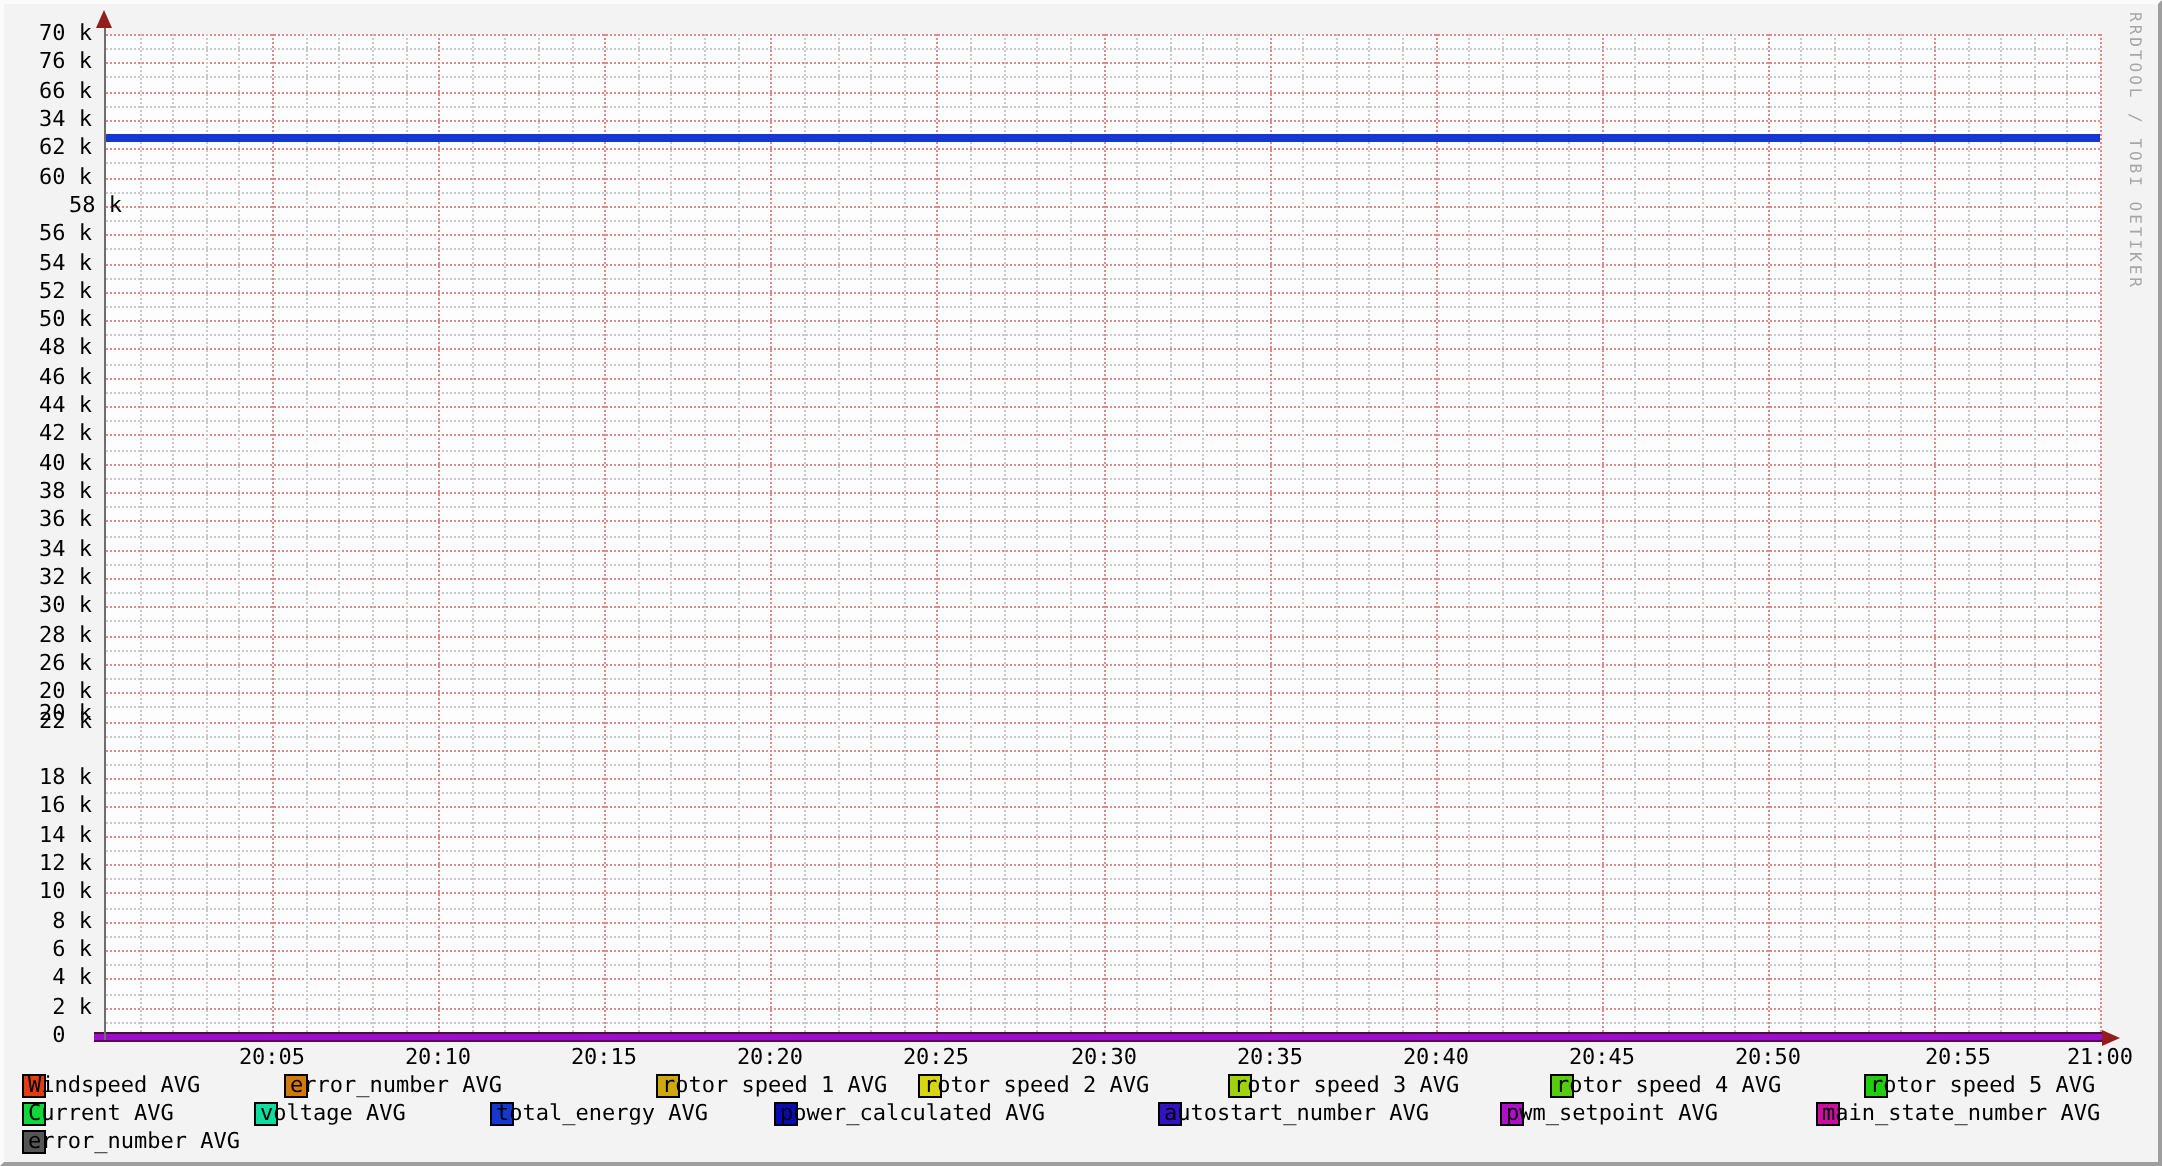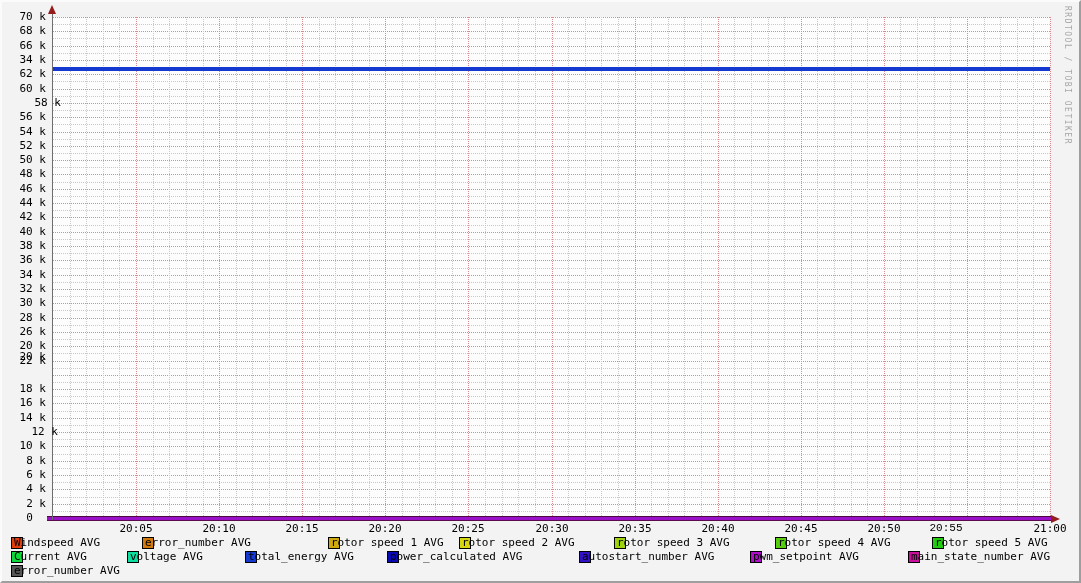--- a/index.html
+++ b/index.html
@@ -180,21 +180,21 @@
 
   <div class="series-line" id="total-energy-line" style="left: 51px; top: 65px; width: 997px; height: 4px; background: rgb(21, 57, 208);"></div>
   <div class="series-line" id="zero-line" style="left: 45px; top: 514px; width: 1005px; height: 5px; background: linear-gradient(rgb(77, 10, 64) 0px, rgb(77, 10, 64) 1px, rgb(154, 16, 200) 1px, rgb(154, 16, 200) 4px, rgb(92, 10, 80) 4px);"></div>
 
   <div class="axis-y" id="y-axis-line" style="left: 50px; top: 8px; height: 510px;"></div>
   <div class="arrow-up" id="y-axis-arrow" style="left: 46px; top: 3px;"></div>
   <div class="arrow-right" id="x-axis-arrow" style="left: 1049px; top: 513px;"></div>
 
   <div id="y-labels">
       <div class="y-label" style="left: 0px; top: 8px;">70 k</div>
-      <div class="y-label" style="left: 0px; top: 22px;">68 k</div>
+      <div class="y-label" style="left: 0px; top: 22px;">76 k</div>
       <div class="y-label" style="left: 0px; top: 37px;">66 k</div>
       <div class="y-label" style="left: 0px; top: 51px;">34 k</div>
       <div class="y-label" style="left: 0px; top: 65px;">62 k</div>
       <div class="y-label" style="left: 0px; top: 80px;">60 k</div>
       <div class="y-label" style="left: 15px; top: 94px;">58 k</div>
       <div class="y-label" style="left: 0px; top: 108px;">56 k</div>
       <div class="y-label" style="left: 0px; top: 123px;">54 k</div>
       <div class="y-label" style="left: 0px; top: 137px;">52 k</div>
       <div class="y-label" style="left: 0px; top: 151px;">50 k</div>
       <div class="y-label" style="left: 0px; top: 165px;">48 k</div>
@@ -208,40 +208,40 @@
       <div class="y-label" style="left: 0px; top: 280px;">32 k</div>
       <div class="y-label" style="left: 0px; top: 294px;">30 k</div>
       <div class="y-label" style="left: 0px; top: 309px;">28 k</div>
       <div class="y-label" style="left: 0px; top: 323px;">26 k</div>
       <div class="y-label" style="left: 0px; top: 337px;">20 k</div>
       <div class="y-label" style="left: 0px; top: 352px;">22 k</div>
       <div class="y-label" style="left: 0px; top: 348px;">20 k</div>
       <div class="y-label" style="left: 0px; top: 380px;">18 k</div>
       <div class="y-label" style="left: 0px; top: 394px;">16 k</div>
       <div class="y-label" style="left: 0px; top: 409px;">14 k</div>
-      <div class="y-label" style="left: 12px; top: 423px;">12 k</div>
+      <div class="y-label" style="left: 0px; top: 423px;">12 k</div>
       <div class="y-label" style="left: 0px; top: 437px;">10 k</div>
       <div class="y-label" style="left: 0px; top: 452px;">8 k</div>
       <div class="y-label" style="left: 0px; top: 466px;">6 k</div>
       <div class="y-label" style="left: 0px; top: 480px;">4 k</div>
       <div class="y-label" style="left: 0px; top: 495px;">2 k</div>
       <div class="y-label" style="left: 0px; top: 509px;">0  </div>
     </div>
   <div id="x-labels">
       <div class="x-label" style="left: 112px; top: 520px;">20:05</div>
       <div class="x-label" style="left: 195px; top: 520px;">20:10</div>
       <div class="x-label" style="left: 278px; top: 520px;">20:15</div>
       <div class="x-label" style="left: 361px; top: 520px;">20:20</div>
       <div class="x-label" style="left: 444px; top: 520px;">20:25</div>
       <div class="x-label" style="left: 528px; top: 520px;">20:30</div>
       <div class="x-label" style="left: 611px; top: 520px;">20:35</div>
       <div class="x-label" style="left: 694px; top: 520px;">20:40</div>
       <div class="x-label" style="left: 777px; top: 520px;">20:45</div>
       <div class="x-label" style="left: 860px; top: 520px;">20:50</div>
-      <div class="x-label" style="left: 922px; top: 520px; font-family: Liberation Mono, monospace;">20:55</div>
+      <div class="x-label" style="left: 955px; top: 520px;">20:55</div>
       <div class="x-label" style="left: 1026px; top: 520px;">21:00</div>
     </div>
   <div id="legend">
       <div class="legend-item" style="left: 9px; top: 534px; width: 260px;"><span class="legend-swatch" style="background: rgb(226, 61, 14);"></span><span class="legend-label">Windspeed AVG</span></div>
       <div class="legend-item" style="left: 140px; top: 534px; width: 260px;"><span class="legend-swatch" style="background: rgb(210, 121, 12);"></span><span class="legend-label">error_number AVG</span></div>
       <div class="legend-item" style="left: 294px; top: 534px; width: 260px; margin-left: 32px;"><span class="legend-swatch" style="background: rgb(207, 168, 14);"></span><span class="legend-label">rotor speed 1 AVG</span></div>
       <div class="legend-item" style="left: 457px; top: 534px; width: 260px;"><span class="legend-swatch" style="background: rgb(216, 213, 17);"></span><span class="legend-label">rotor speed 2 AVG</span></div>
       <div class="legend-item" style="left: 612px; top: 534px; width: 260px;"><span class="legend-swatch" style="background: rgb(158, 211, 14);"></span><span class="legend-label">rotor speed 3 AVG</span></div>
       <div class="legend-item" style="left: 773px; top: 534px; width: 260px;"><span class="legend-swatch" style="background: rgb(85, 204, 14);"></span><span class="legend-label">rotor speed 4 AVG</span></div>
       <div class="legend-item" style="left: 930px; top: 534px; width: 260px;"><span class="legend-swatch" style="background: rgb(34, 204, 17);"></span><span class="legend-label">rotor speed 5 AVG</span></div>

